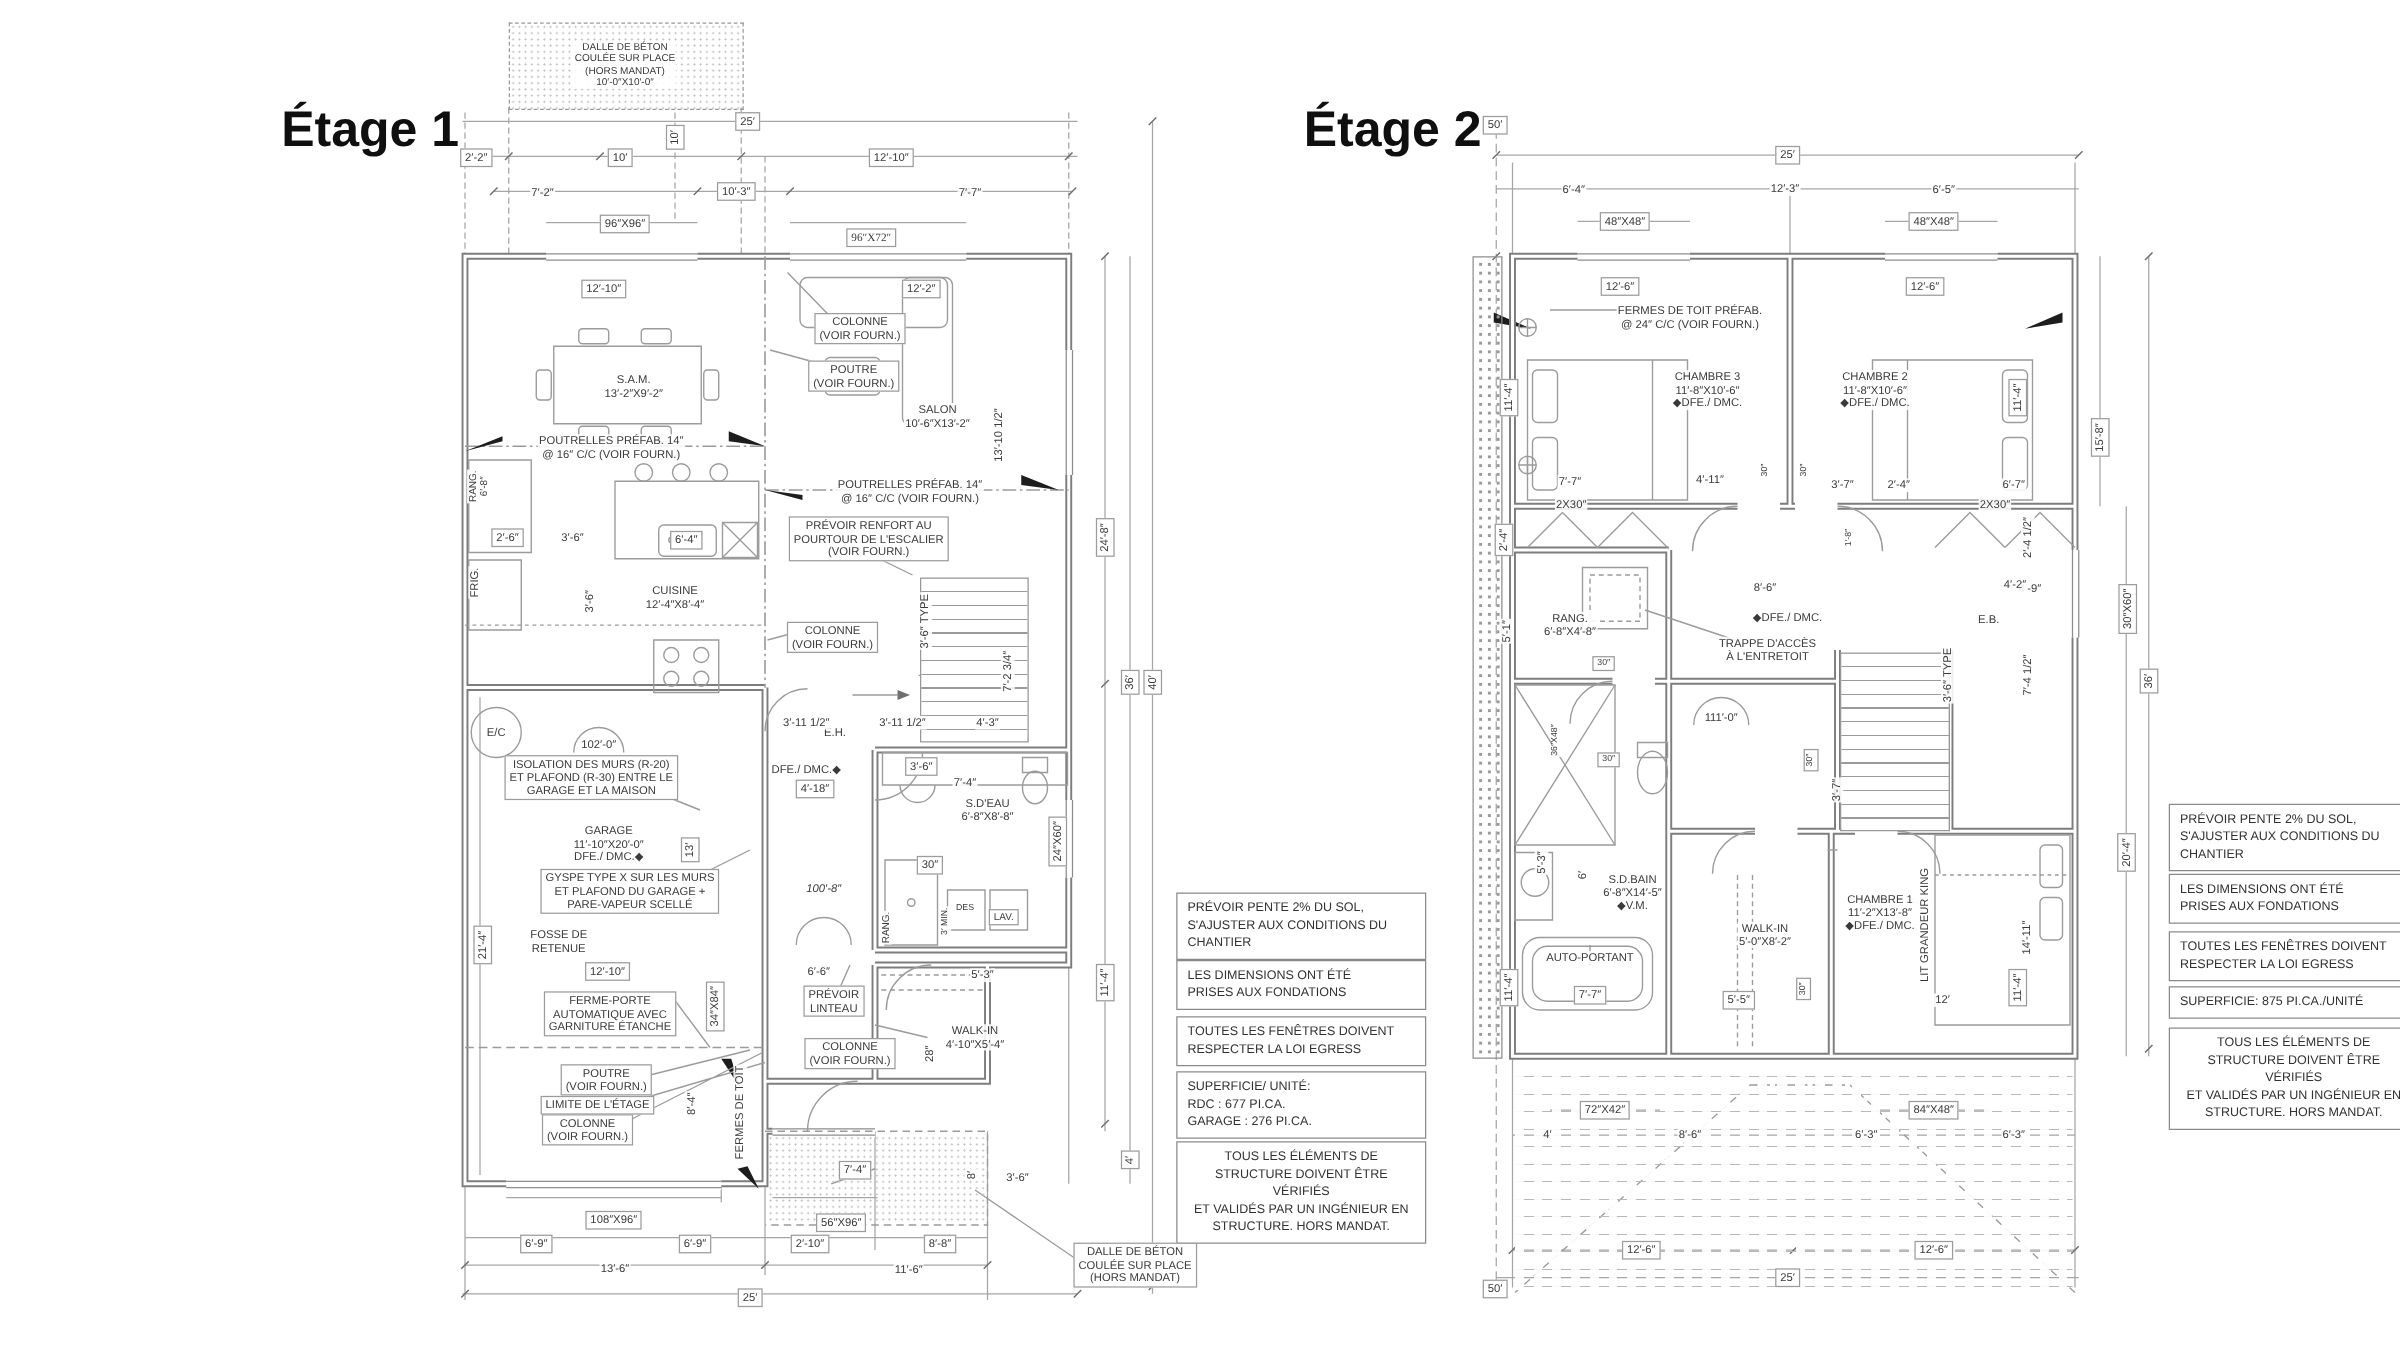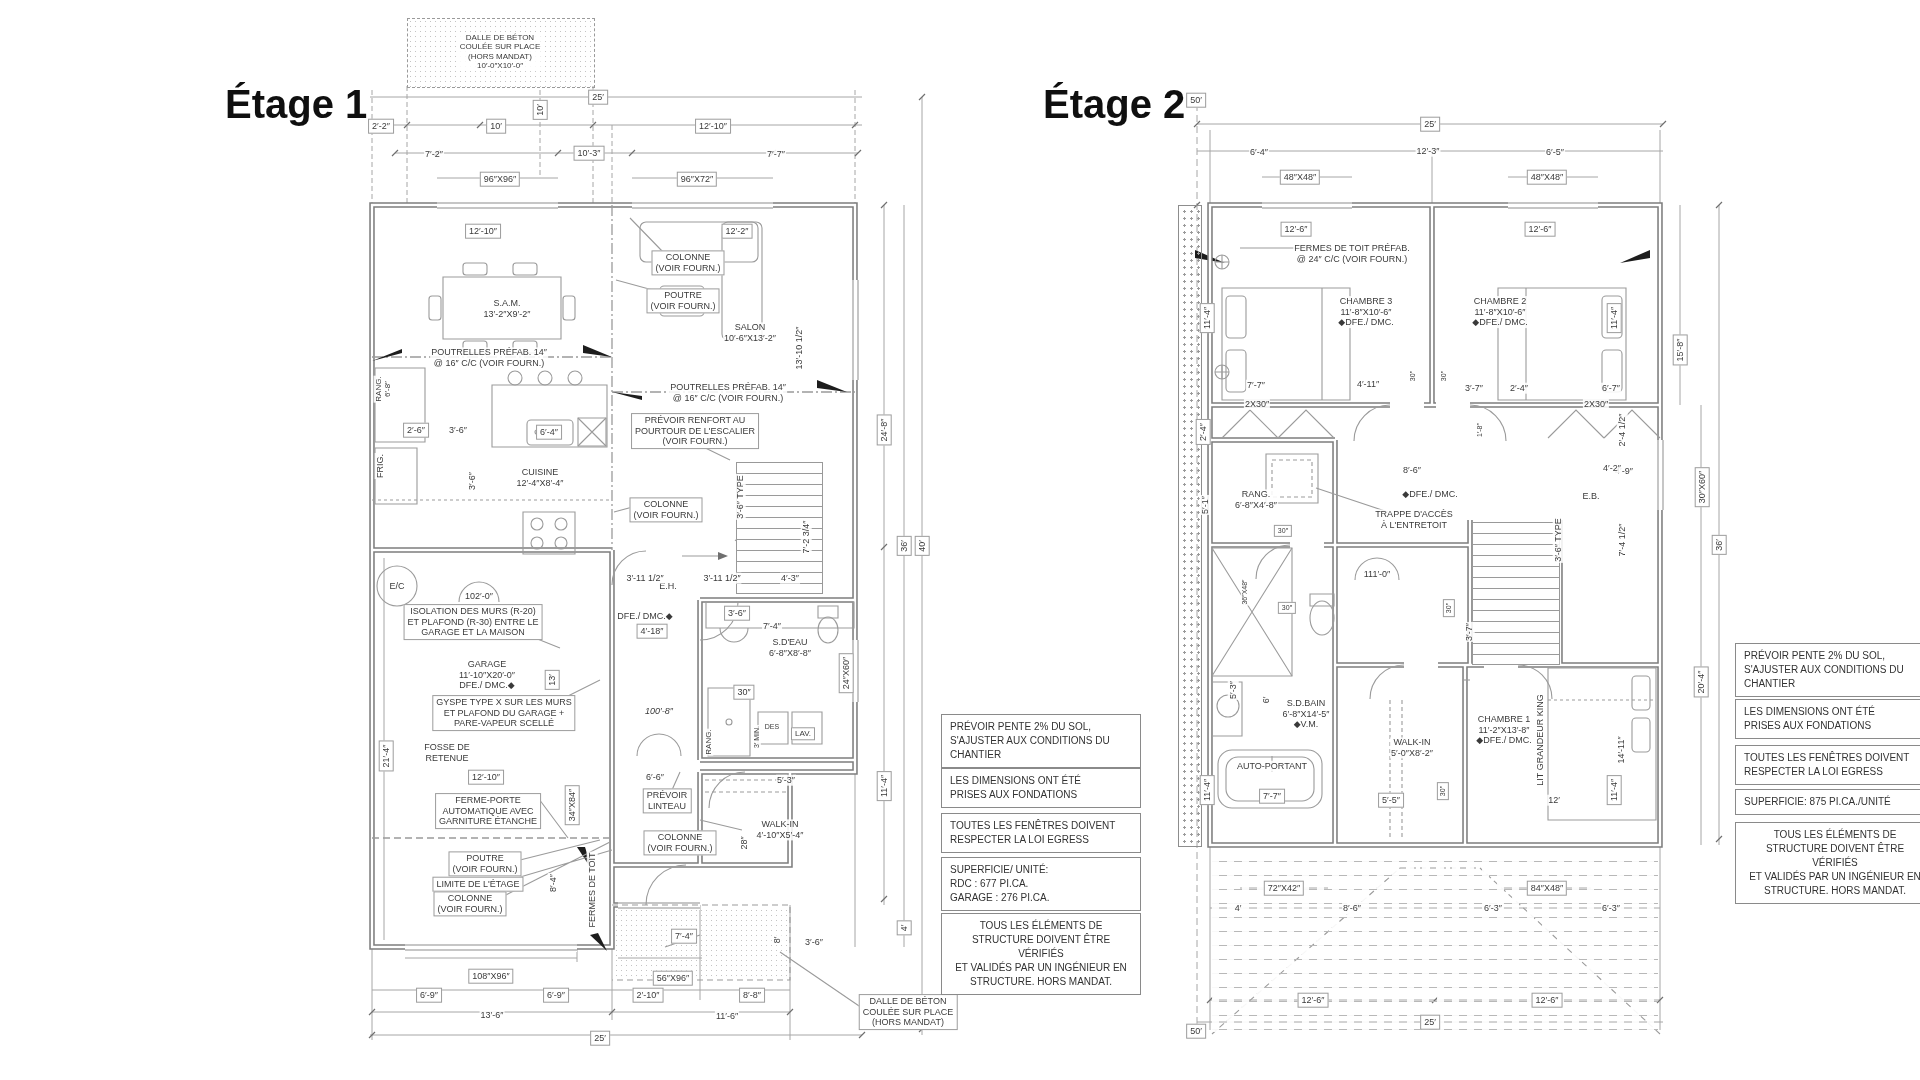--- a/index.html
+++ b/index.html
@@ -239,33 +239,33 @@
     <div class="lbl" style="left: 500px; top: 52px; font-size: 8px;">DALLE DE BÉTON<br>COULÉE SUR PLACE<br>(HORS MANDAT)<br>10′-0″X10′-0″</div>
     <div class="lbl boxed" style="left: 598px; top: 97px;">25′</div>
     <div class="lbl boxed" style="left: 381px; top: 126px;">2′-2″</div>
     <div class="lbl boxed" style="left: 496px; top: 126px;">10′</div>
     <div class="lbl boxed" style="left: 713px; top: 126px;">12′-10″</div>
     <div class="lbl boxed rot" style="left: 540px; top: 110px;">10′</div>
     <div class="lbl" style="left: 434px; top: 154px;">7′-2″</div>
     <div class="lbl boxed" style="left: 589px; top: 153px;">10′-3″</div>
     <div class="lbl" style="left: 776px; top: 154px;">7′-7″</div>
     <div class="lbl boxed" style="left: 500px; top: 179px;">96″X96″</div>
-    <div class="lbl boxed" style="left: 697px; top: 179px;">96″X72″</div>
+    <div class="lbl boxed" style="left: 697px; top: 190px; font-family: Liberation Serif, serif;">96″X72″</div>
     <div class="lbl boxed" style="left: 483px; top: 231px;">12′-10″</div>
     <div class="lbl boxed" style="left: 737px; top: 231px;">12′-2″</div>
     <div class="lbl boxed" style="left: 688px; top: 263px;">COLONNE<br>(VOIR FOURN.)</div>
     <div class="lbl boxed" style="left: 683px; top: 301px;">POUTRE<br>(VOIR FOURN.)</div>
     <div class="lbl" style="left: 507px; top: 309px;">S.A.M.<br>13′-2″X9′-2″</div>
     <div class="lbl" style="left: 750px; top: 333px;">SALON<br>10′-6″X13′-2″</div>
     <div class="lbl" style="left: 489px; top: 358px;">POUTRELLES PRÉFAB. 14″<br>@ 16″ C/C (VOIR FOURN.)</div>
     <div class="lbl rot" style="left: 799px; top: 348px;">13′-10 1/2″</div>
     <div class="lbl" style="left: 728px; top: 393px;">POUTRELLES PRÉFAB. 14″<br>@ 16″ C/C (VOIR FOURN.)</div>
     <div class="lbl rot" style="left: 383px; top: 389px; font-size: 8px;">RANG.<br>6′-8″</div>
     <div class="lbl boxed" style="left: 695px; top: 431px;">PRÉVOIR RENFORT AU<br>POURTOUR DE L'ESCALIER<br>(VOIR FOURN.)</div>
-    <div class="lbl boxed" style="left: 416px; top: 430px;">2′-6″</div>
+    <div class="lbl boxed" style="left: 406px; top: 430px;">2′-6″</div>
     <div class="lbl" style="left: 458px; top: 430px;">3′-6″</div>
     <div class="lbl boxed" style="left: 549px; top: 432px;">6′-4″</div>
     <div class="lbl rot" style="left: 472px; top: 481px;">3′-6″</div>
     <div class="lbl rot" style="left: 380px; top: 466px;">FRIG.</div>
     <div class="lbl" style="left: 540px; top: 478px;">CUISINE<br>12′-4″X8′-4″</div>
     <div class="lbl boxed" style="left: 666px; top: 510px;">COLONNE<br>(VOIR FOURN.)</div>
     <div class="lbl rot" style="left: 740px; top: 497px;">3′-6″ TYPE</div>
     <div class="lbl" style="left: 668px; top: 556px; margin-top: 30px;">E.H.</div>
     <div class="lbl rot" style="left: 806px; top: 537px;">7′-2 3/4″</div>
     <div class="lbl" style="left: 645px; top: 578px;">3′-11 1/2″</div>

